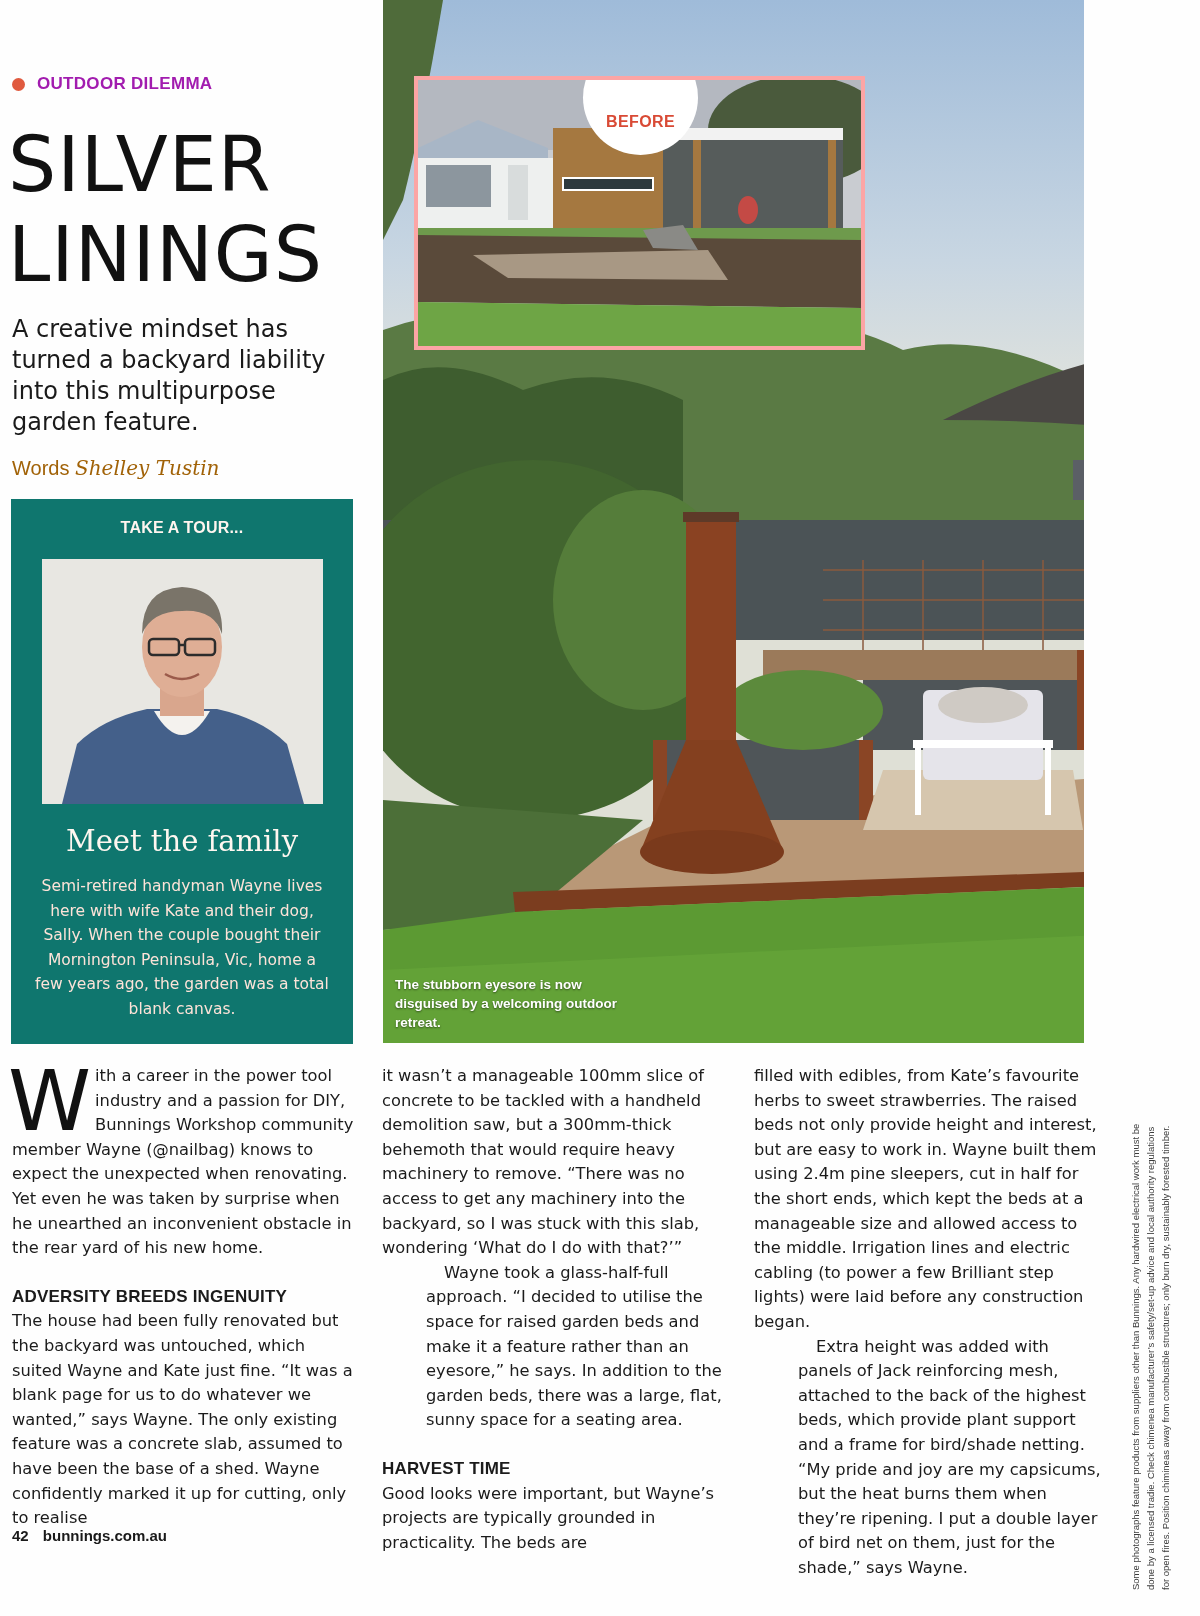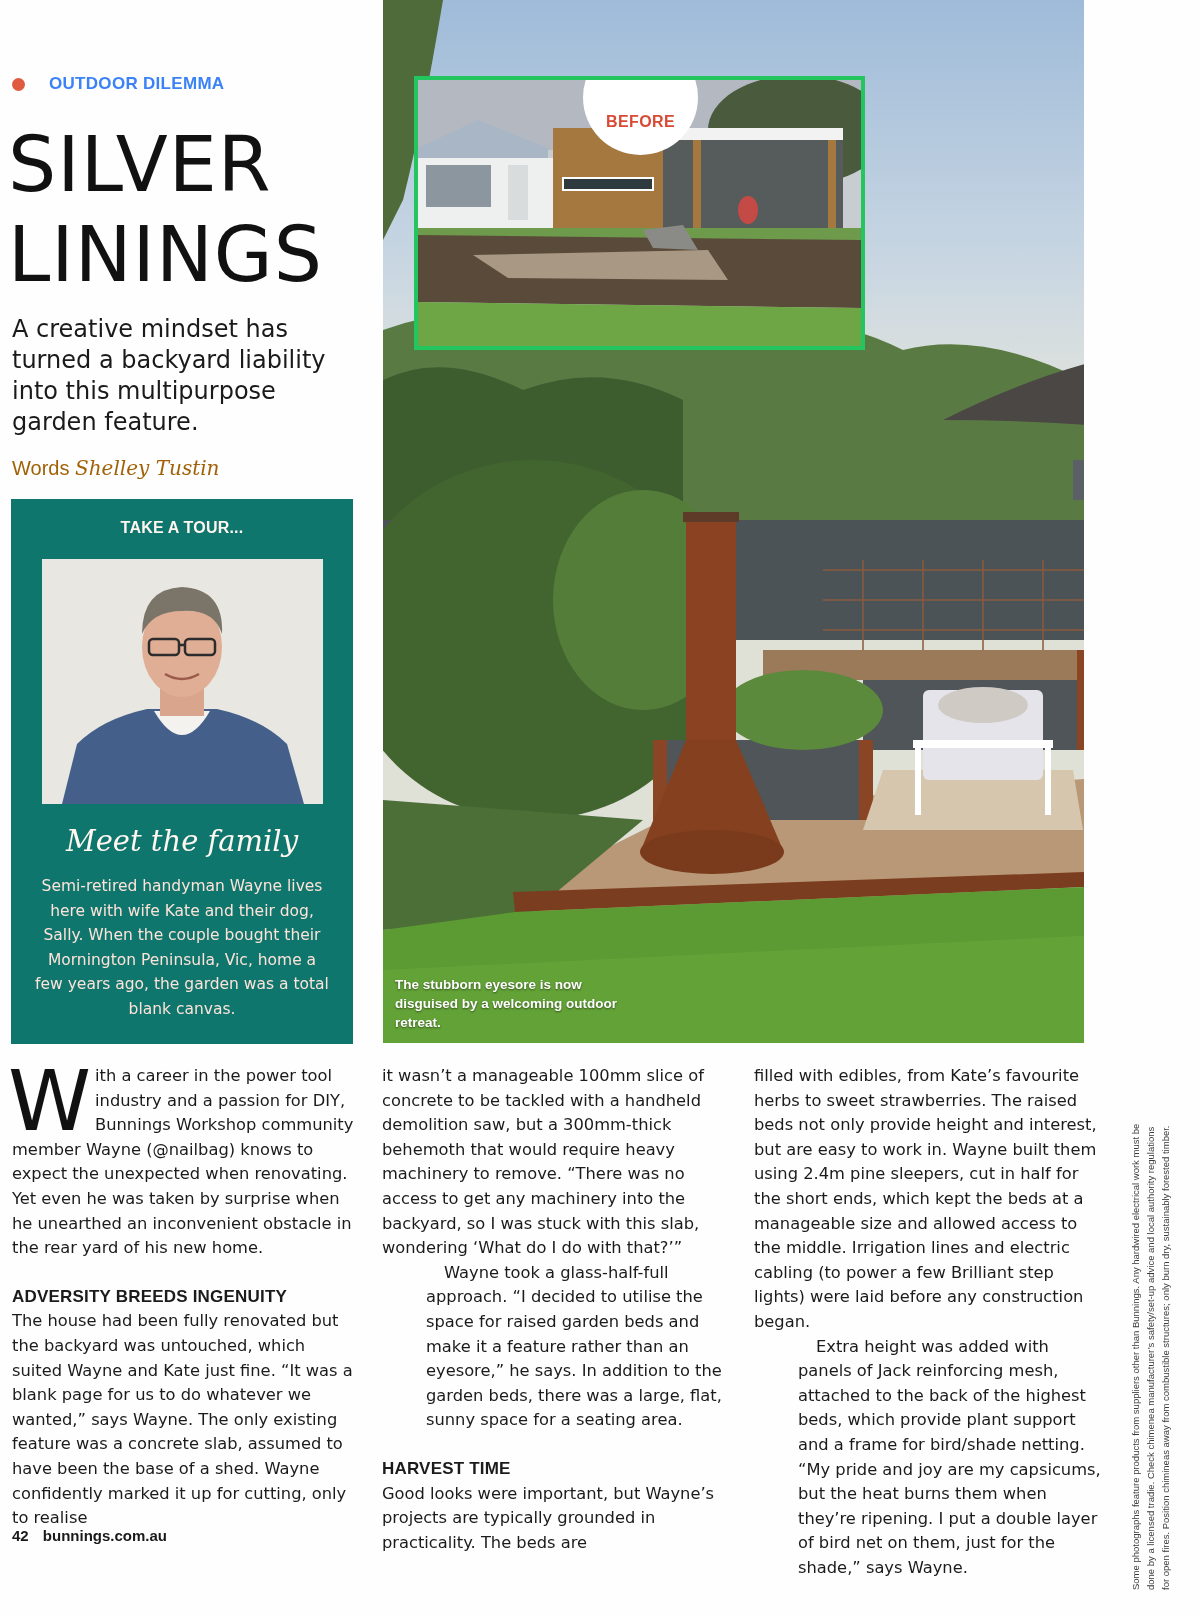--- a/index.html
+++ b/index.html
@@ -4,22 +4,22 @@
 <style>
   html, body { margin: 0; padding: 0; }
   body {
     width: 1200px; height: 1616px; position: relative; overflow: hidden;
     background: #fefefe; color: #1a1a1a;
     font-family: "Liberation Sans", "DejaVu Sans", sans-serif;
   }
   
   .kicker {
     position: absolute; left: 12px; top: 74px;
-    display: flex; align-items: center; gap: 24px;
-    font-weight: bold; font-size: 17px; letter-spacing: 0.3px; color: #3b82f6;
+    display: flex; align-items: center; gap: 12px;
+    font-weight: bold; font-size: 17px; letter-spacing: 0.3px; color: #a21caf;
   }
   .kicker .dot { width: 13px; height: 13px; border-radius: 50%; background: #e05a3f; display: inline-block; }
   .headline {
     position: absolute; left: 8px; top: 120px; margin: 0;
     font-family: "DejaVu Sans", sans-serif; font-weight: normal;
     font-size: 76px; line-height: 90px; letter-spacing: 1px; color: #111;
   }
   .dek {
     position: absolute; left: 12px; top: 314px; width: 340px; margin: 0;
     font-family: "DejaVu Sans", sans-serif; font-size: 24px; line-height: 31px; color: #1a1a1a;
@@ -37,21 +37,21 @@
   .tour .tour-label {
     position: absolute; top: 20px; left: 0; right: 0;
     font-weight: bold; font-size: 16px; letter-spacing: 0.2px; color: #fff5ef;
   }
   .tour .portrait {
     position: absolute; left: 31px; top: 60px; width: 281px; height: 245px;
     background: linear-gradient(180deg, #ecebe6 0%, #e4e3de 100%); overflow: hidden;
   }
   .tour .meet {
     position: absolute; top: 325px; left: 0; right: 0;
-    font-family: "DejaVu Serif", serif; font-size: 29px; color: #fff7f0; font-style: italic;
+    font-family: "DejaVu Serif", serif; font-size: 29px; color: #fff7f0;
   }
   .tour .bio {
     position: absolute; top: 375px; left: 22px; right: 22px;
     font-family: "DejaVu Sans", sans-serif; font-size: 15.5px; line-height: 24.5px; color: #fde3d8;
   }
 
   
   .hero {
     position: absolute; left: 383px; top: 0; width: 701px; height: 1043px; overflow: hidden;
     background: linear-gradient(180deg, #9fbbd9 0%, #c8d6e2 25%, #e3e4dc 40%, #dfe0d6 45%);
@@ -59,21 +59,21 @@
   .hero svg { position: absolute; left: 0; top: 0; }
   .hero .caption {
     position: absolute; left: 12px; top: 975px; width: 230px;
     font-weight: bold; font-size: 13.5px; line-height: 19px; color: #ffffff;
     text-shadow: 0 1px 2px rgba(0,0,0,0.5);
   }
 
   
   .before {
     position: absolute; left: 414px; top: 76px; width: 451px; height: 274px;
-    border: 4px solid #22c55e; background: #8b7862; overflow: hidden; box-sizing: border-box;
+    border: 4px solid #fca5a5; background: #8b7862; overflow: hidden; box-sizing: border-box;
   }
   .before .badge {
     position: absolute; left: 165px; top: -40px; width: 115px; height: 115px; border-radius: 50%;
     background: #ffffff; display: flex; align-items: flex-end; justify-content: center;
   }
   .before .badge span {
     font-weight: bold; font-size: 16px; color: #d94a35; margin-bottom: 24px; letter-spacing: 0.4px;
   }
 
   

